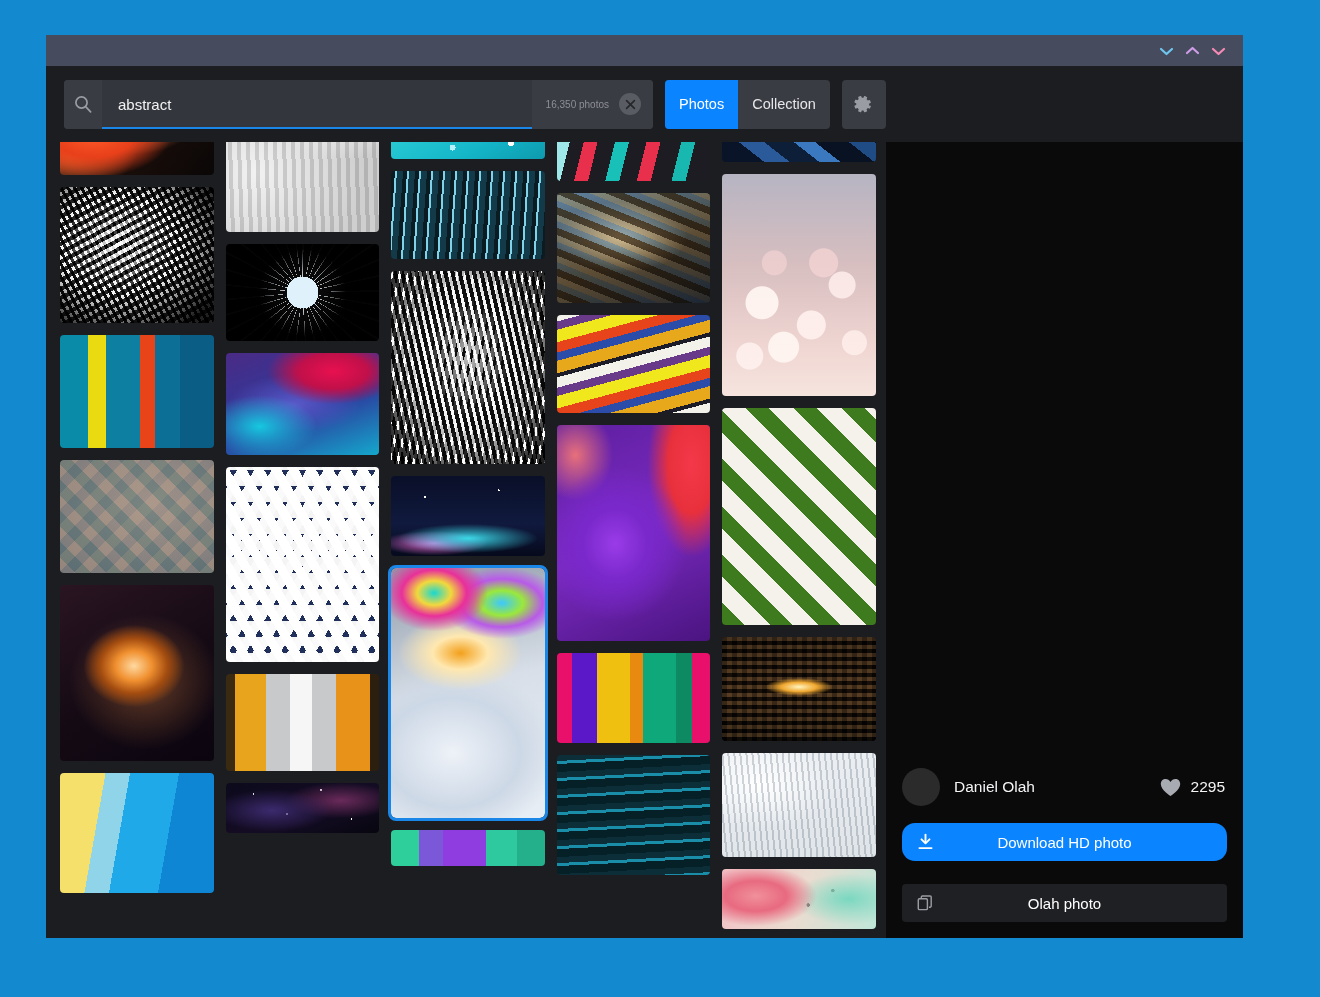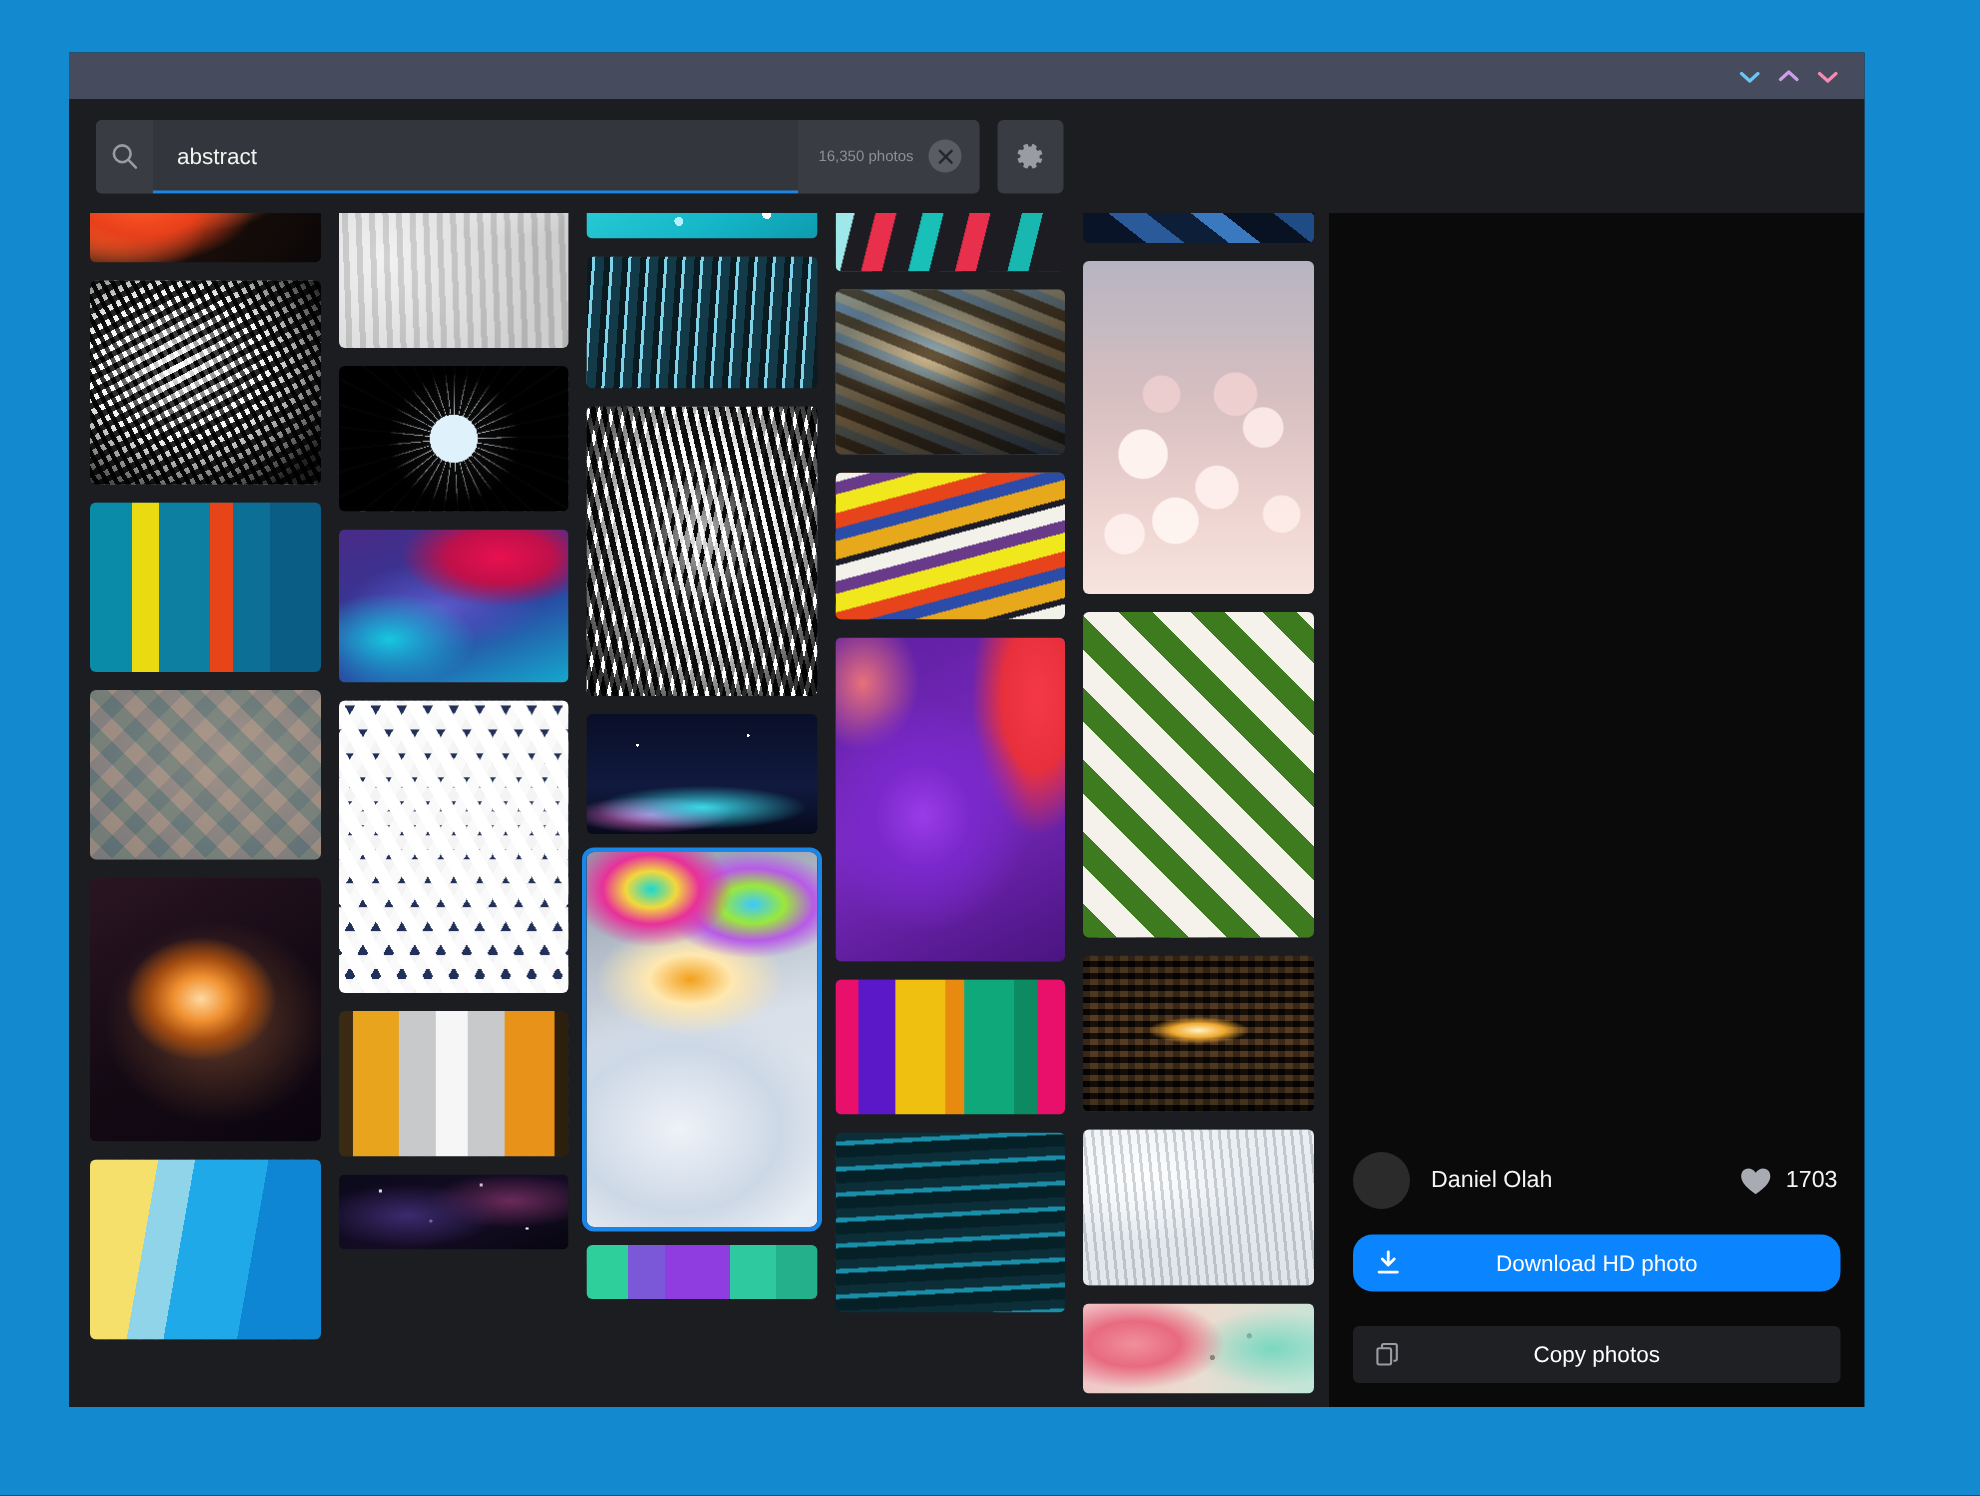--- a/index.html
+++ b/index.html
@@ -393,20 +393,24 @@
         <span id="photo-count">16,350 photos</span>
         <div id="clear-btn">
           <svg width="11" height="11" viewBox="0 0 11 11">
             <line x1="1.6" y1="1.6" x2="9.4" y2="9.4" stroke="#26272b" stroke-width="1.7" stroke-linecap="round"></line>
             <line x1="9.4" y1="1.6" x2="1.6" y2="9.4" stroke="#26272b" stroke-width="1.7" stroke-linecap="round"></line>
           </svg>
         </div>
       </div>
     </div>
 
+    <div id="tab-group">
+      <div class="tab active">Photos</div>
+      <div class="tab">Collection</div>
+    </div>
 
     <div id="settings-btn">
       <svg width="19" height="19" viewBox="0 0 20 20">
         <path fill="#9a9ca3" d="M10 6.4a3.6 3.6 0 100 7.2 3.6 3.6 0 000-7.2zm0 5.6a2 2 0 110-4 2 2 0 010 4z"></path>
         <path fill="#9a9ca3" d="M17.3 11.5l-1.5-.6a5.9 5.9 0 000-1.8l1.5-.6a.7.7 0 00.4-.9l-.8-1.9a.7.7 0 00-.9-.4l-1.5.6a5.9 5.9 0 00-1.3-1.3l.6-1.5a.7.7 0 00-.4-.9L11.5 1a.7.7 0 00-.9.4l-.6 1.5a5.9 5.9 0 00-1.8 0L7.6 1.4A.7.7 0 006.7 1l-1.9.8a.7.7 0 00-.4.9l.6 1.5a5.9 5.9 0 00-1.3 1.3l-1.5-.6a.7.7 0 00-.9.4L.5 7.2a.7.7 0 00.4.9l1.5.6a5.9 5.9 0 000 1.8l-1.5.6a.7.7 0 00-.4.9l.8 1.9a.7.7 0 00.9.4l1.5-.6a5.9 5.9 0 001.3 1.3l-.6 1.5a.7.7 0 00.4.9l1.9.8a.7.7 0 00.9-.4l.6-1.5a5.9 5.9 0 001.8 0l.6 1.5a.7.7 0 00.9.4l1.9-.8a.7.7 0 00.4-.9l-.6-1.5a5.9 5.9 0 001.3-1.3l1.5.6a.7.7 0 00.9-.4l.8-1.9a.7.7 0 00-.4-.9z"></path>
       </svg>
     </div>
   </div>
 
   <div id="body-split">
@@ -522,21 +526,21 @@
 
       <div id="author-row">
         <div id="avatar">
           <div class="art a-avatar-face"></div>
         </div>
         <span id="author-name">Daniel Olah</span>
         <div id="likes-box">
           <svg width="21" height="19" viewBox="0 0 21 19">
             <path fill="#a9abb2" d="M10.5 18S0.8 12.2 0.8 6.1C0.8 2.9 3 1 5.6 1c2 0 3.8 1.2 4.9 2.9C11.6 2.2 13.4 1 15.4 1c2.6 0 4.8 1.9 4.8 5.1C20.2 12.2 10.5 18 10.5 18z"></path>
           </svg>
-          <span id="likes-count">1703</span>
+          <span id="likes-count">2295</span>
         </div>
       </div>
 
       <div class="action-btn primary">
         <span class="btn-icon">
           <svg width="19" height="19" viewBox="0 0 20 20">
             <path d="M10 2.2v8.4" stroke="#ffffff" stroke-width="2" stroke-linecap="round" fill="none"></path>
             <path d="M5.8 7.2L10 11.4l4.2-4.2" stroke="#ffffff" stroke-width="2" stroke-linecap="round" stroke-linejoin="round" fill="none"></path>
             <path d="M3.6 16.4h12.8" stroke="#ffffff" stroke-width="2" stroke-linecap="round" fill="none"></path>
           </svg>
@@ -544,18 +548,18 @@
         <span class="btn-label">Download HD photo</span>
       </div>
 
       <div class="action-btn">
         <span class="btn-icon">
           <svg width="19" height="19" viewBox="0 0 20 20">
             <rect x="2.4" y="5.6" width="9.6" height="11.4" rx="1.2" fill="none" stroke="#9a9ca3" stroke-width="1.5"></rect>
             <path d="M5.6 5.2V3.8a1.2 1.2 0 011.2-1.2h8a1.2 1.2 0 011.2 1.2v9.4a1.2 1.2 0 01-1.2 1.2h-1.2" fill="none" stroke="#9a9ca3" stroke-width="1.5"></path>
           </svg>
         </span>
-        <span class="btn-label">Copy photos</span>
+        <span class="btn-label">Olah photo</span>
       </div>
 
     </div>
   </div>
 </div>
 
 </body></html>

